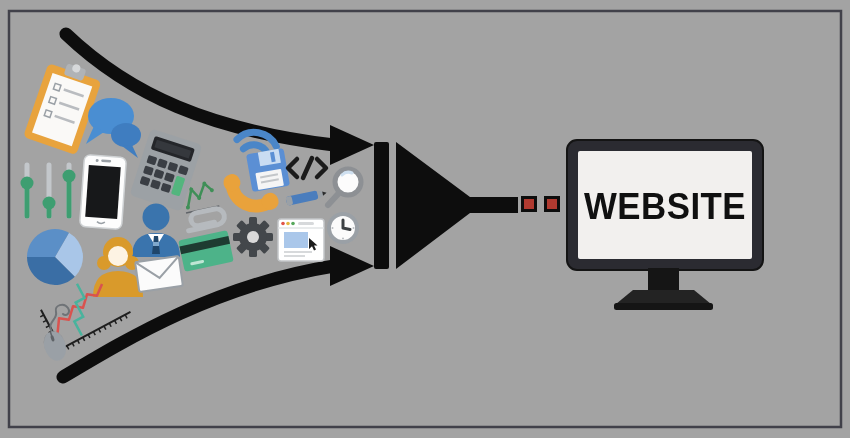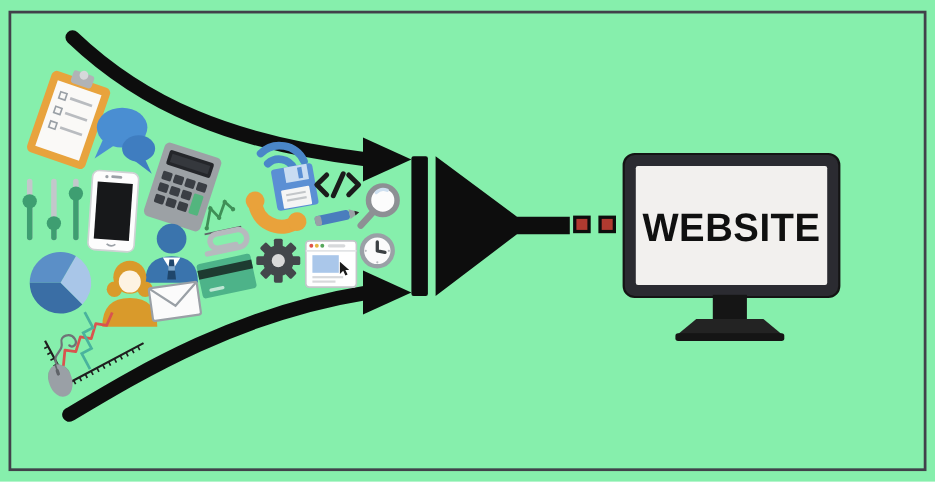--- a/index.html
+++ b/index.html
@@ -1,16 +1,16 @@
 <!DOCTYPE html>
 <html><head>
 <meta charset="utf-8">
 <style>
   html,body{margin:0;padding:0;background:#ffffff;}
-  .stage{position:relative;width:850px;height:438px;background:#86efac;overflow:hidden;
+  .stage{position:relative;width:850px;height:438px;background:#a3a3a3;overflow:hidden;
          font-family:"Liberation Sans",sans-serif;}
   .stage svg{position:absolute;left:0;top:0;}
   text.monitor-label{font-family:"Liberation Sans",sans-serif;font-weight:700;
                      letter-spacing:.5px;fill:#101010;}
 </style>
 </head>
 <body>
 
 <div class="stage">
 <svg width="850" height="438" viewBox="0 0 850 438">

